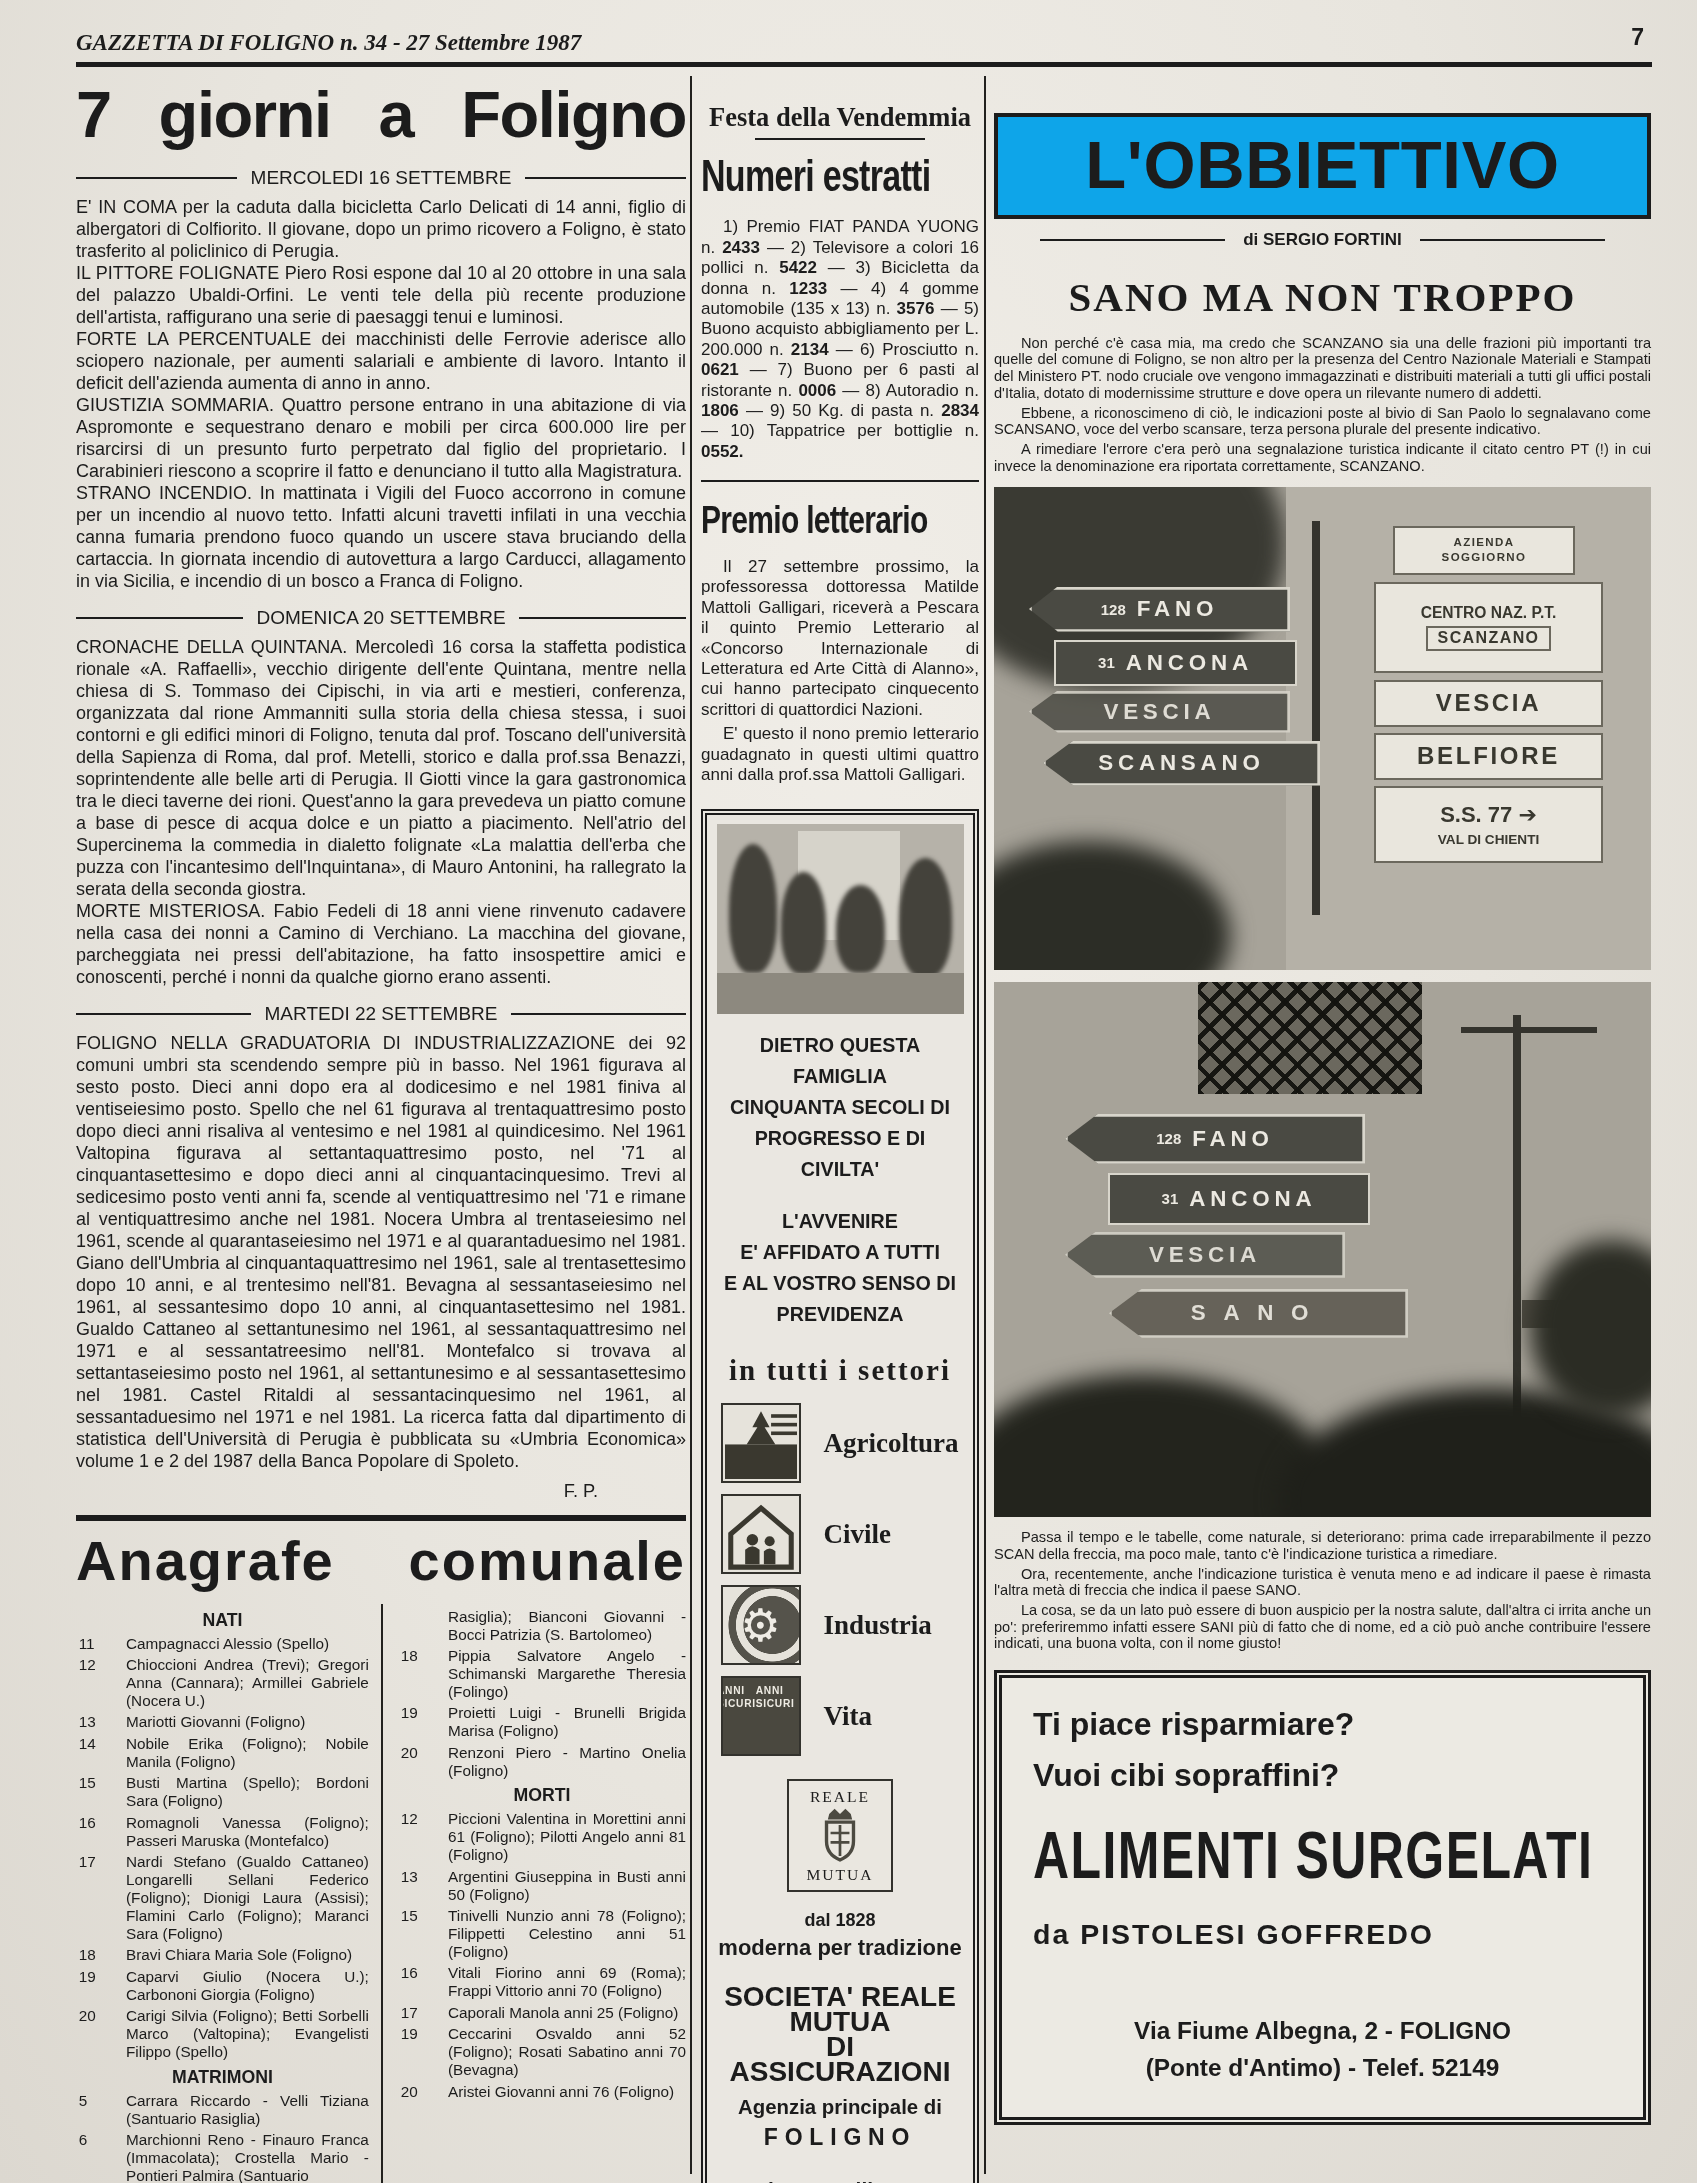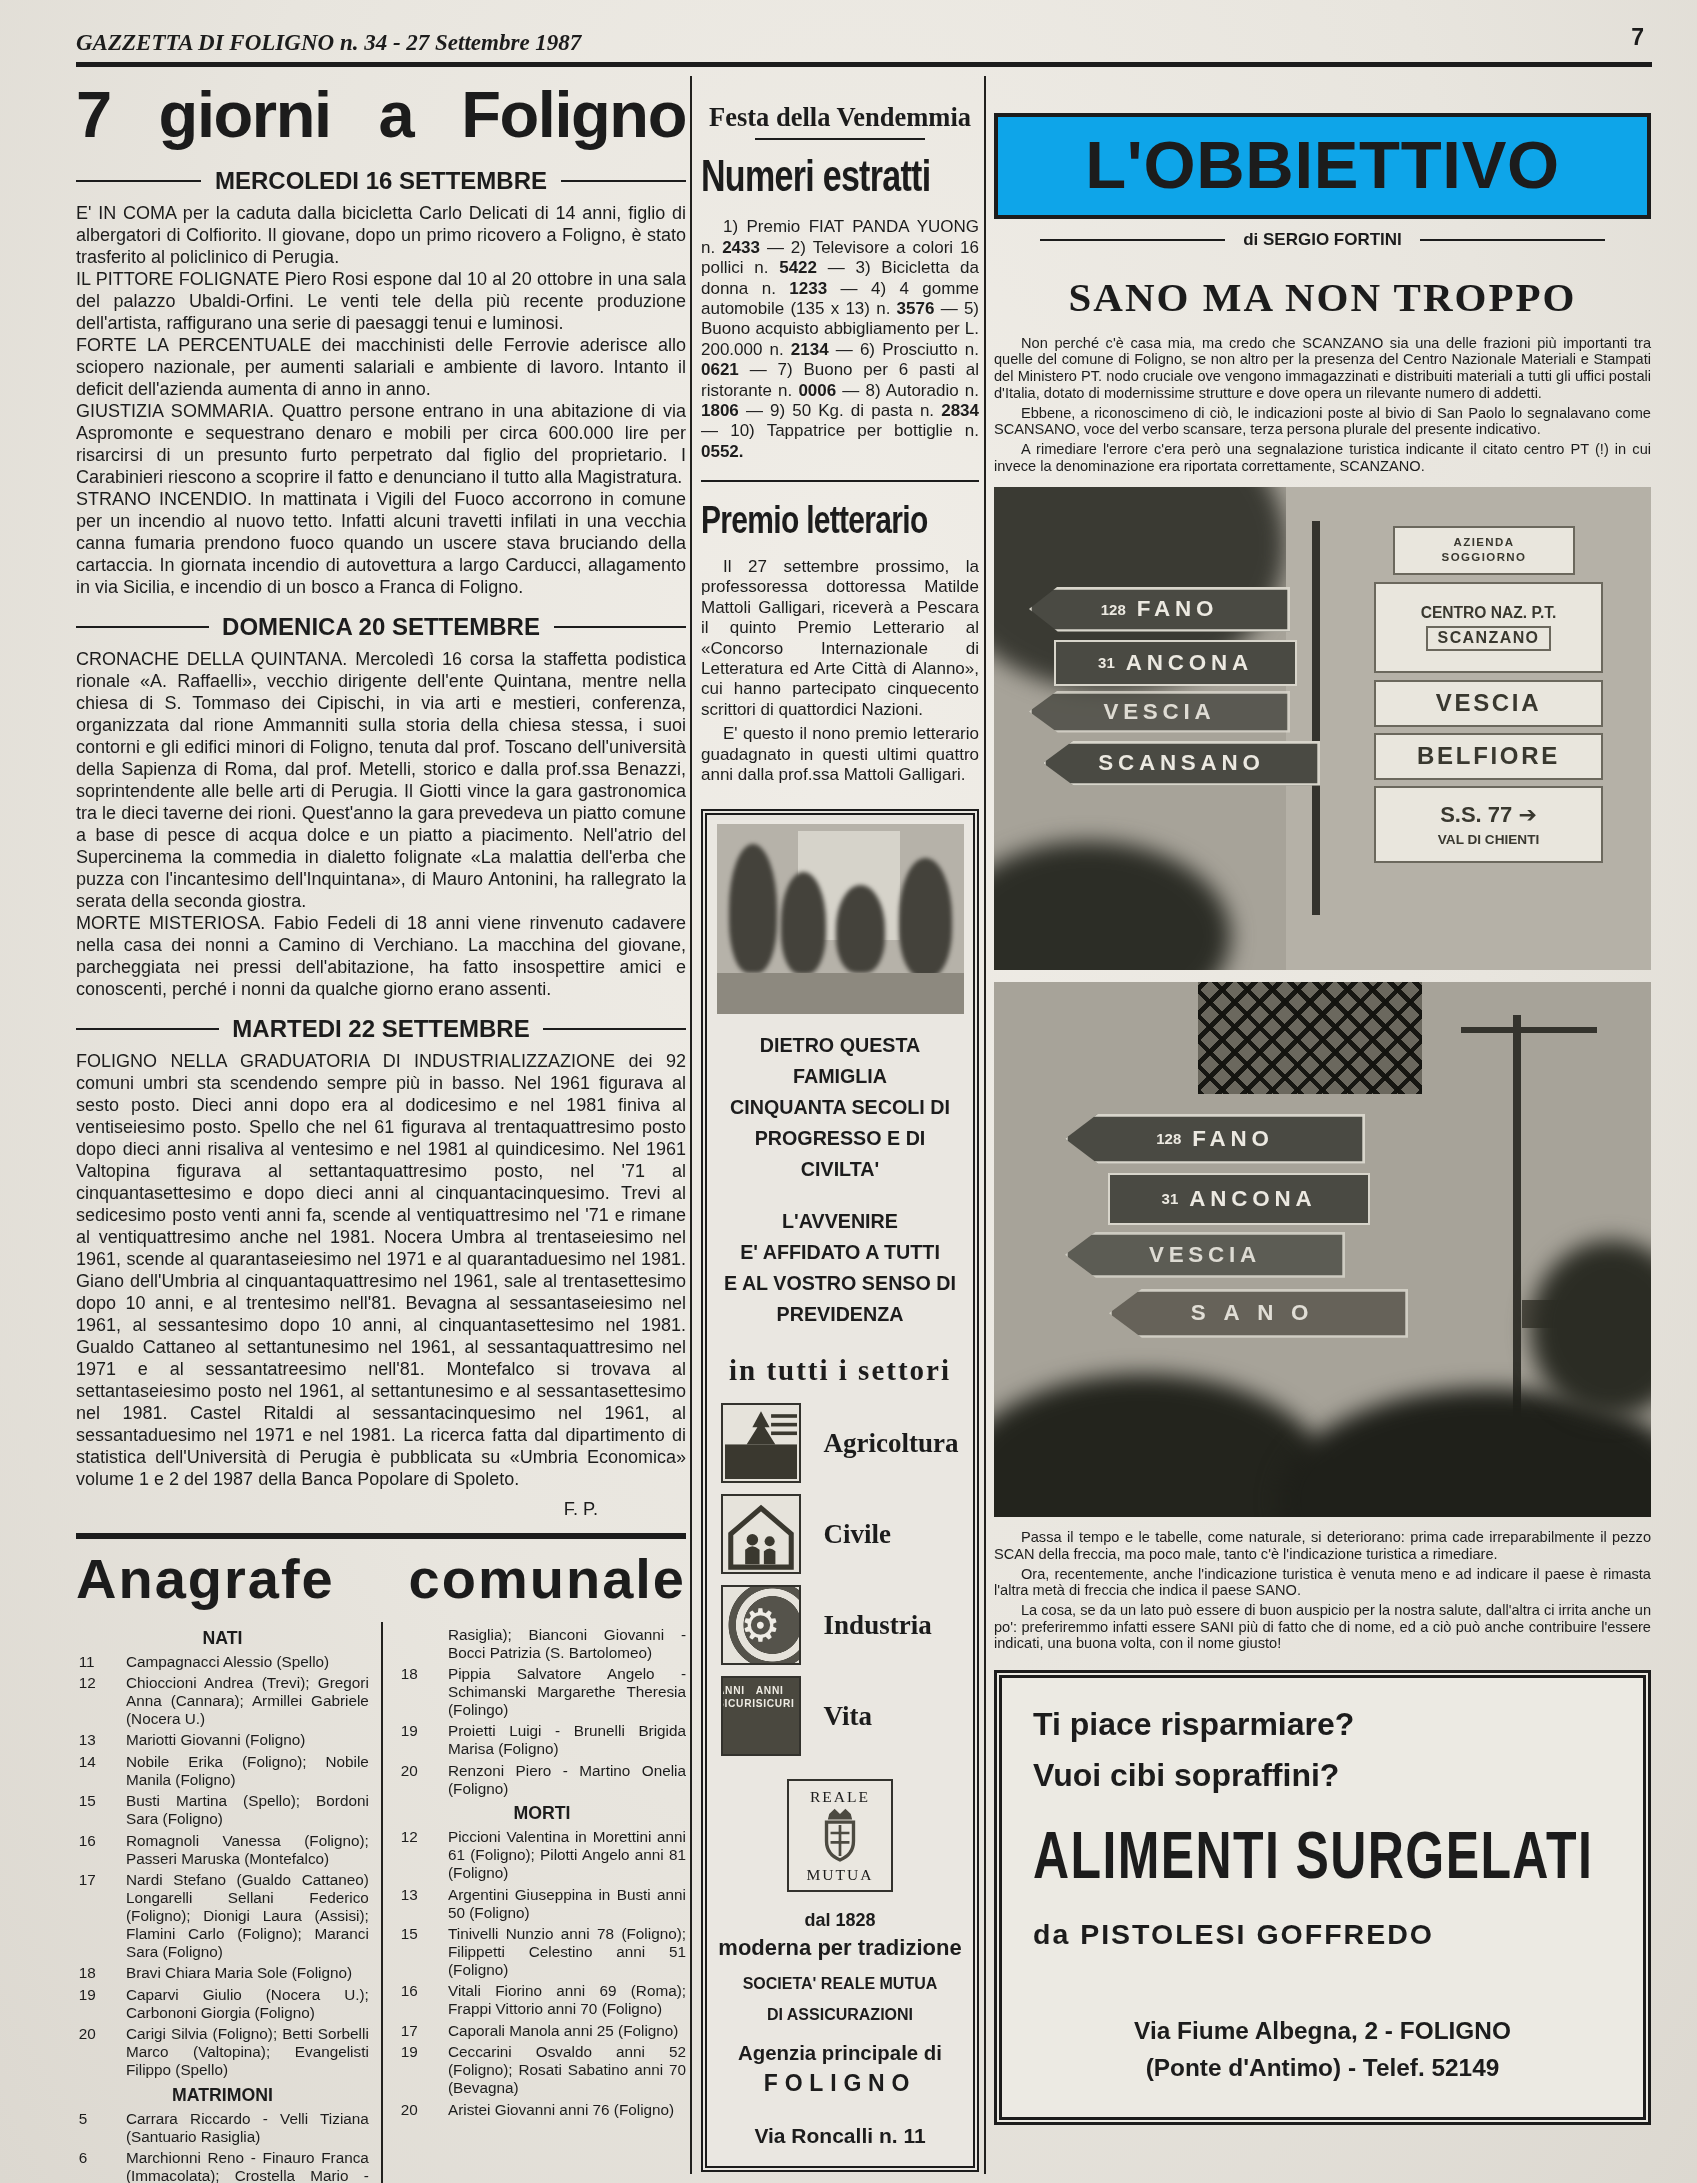--- a/index.html
+++ b/index.html
@@ -16,21 +16,21 @@
   #header-rule{left:76px;top:62px;width:1576px;height:4.8px;background:#1c1c1c}
   
   .vdiv{width:2px;background:#22211e}
   
   #col-left{left:76px;top:76px;width:610px}
   #col-center{left:701px;top:102px;width:278px}
   #col-right{left:994px;top:113px;width:657px}
   
   .head7{display:flex;justify-content:space-between;align-items:baseline;
     font-weight:bold;font-size:65px;letter-spacing:-1.4px;margin:5.4px 0 17.7px;line-height:1.05}
-  .sec-head{display:flex;align-items:center;gap:13.6px;font-weight:bold;font-size:24px;margin:15px 0 6.8px}
+  .sec-head{display:flex;align-items:center;gap:13.6px;font-weight:normal;font-size:19px;margin:15px 0 6.8px}
   .sec-head::before,.sec-head::after{content:"";flex:1;border-top:2.7px solid #1c1c1c}
   .body-l p{font-size:18px;line-height:22px;text-align:justify;margin:0}
   .sig{text-align:right;padding-right:88px;font-size:18.3px;margin-top:8.1px}
   .thick-rule{border-top:6.1px solid #1c1c1c;margin:13.6px 0 5.4px}
   .ana-head{display:flex;justify-content:space-between;font-weight:bold;font-size:56px;
     letter-spacing:2px;margin:6.8px 0 11px}
   .ana-cols{display:flex;align-items:stretch}
   .ana-col{width:50%;box-sizing:border-box}
   .ana-col.first{padding-right:12.2px}
   .ana-col.second{border-left:2px solid #22211e;padding-left:15px}
@@ -65,21 +65,21 @@
   .gear-glyph{font-family:"DejaVu Sans",sans-serif;font-size:45px;color:#f0ede6;line-height:1}
   .vita-box{width:100%;height:100%;background:#4a483f;display:flex;flex-direction:row;
     justify-content:flex-end;padding:5.4px 4.1px;box-sizing:border-box}
   .vita-box div{color:#efece4;font-weight:bold;font-size:10.2px;letter-spacing:0.7px;line-height:13px}
   .crest{width:102px;margin:23px auto 8.1px;border:2px solid #33322d;background:#eae7e0;
     text-align:center;padding:6.8px 0 5.4px;font-family:"Liberation Serif",serif}
   .crest .t{font-size:15.6px;letter-spacing:2px}
   .mut-line{text-align:center;font-weight:bold}
   .dal{font-size:18px;margin-top:18px}
   .moderna{font-size:22px;margin-top:4.1px}
-  .societa{font-size:16px;margin-top:7px;line-height:31px}
+  .societa{font-size:28px;margin-top:23px;line-height:25px}
   .agenzia{font-size:20.4px;margin-top:12.2px}
   .citta{font-size:23px;letter-spacing:6.8px;margin-top:5.4px}
   .via{font-size:21px;margin-top:27px}
   
   .masthead-box{border:4.1px solid #1c1c1c;padding:13.6px 6.8px 17.7px;text-align:center;background:#0ea5e9}
   .masthead{font-weight:bold;font-size:67px;letter-spacing:0.7px;line-height:1;white-space:nowrap}
   .byline{display:flex;align-items:center;gap:17.7px;font-weight:bold;font-size:17px;margin:11px auto 23px;width:86%}
   .byline::before,.byline::after{content:"";flex:1;border-top:2px solid #1c1c1c}
   .sano{font-family:"Liberation Serif",serif;font-weight:bold;font-size:41px;text-align:center;
     letter-spacing:2px;margin:4.1px 0 13.6px}

